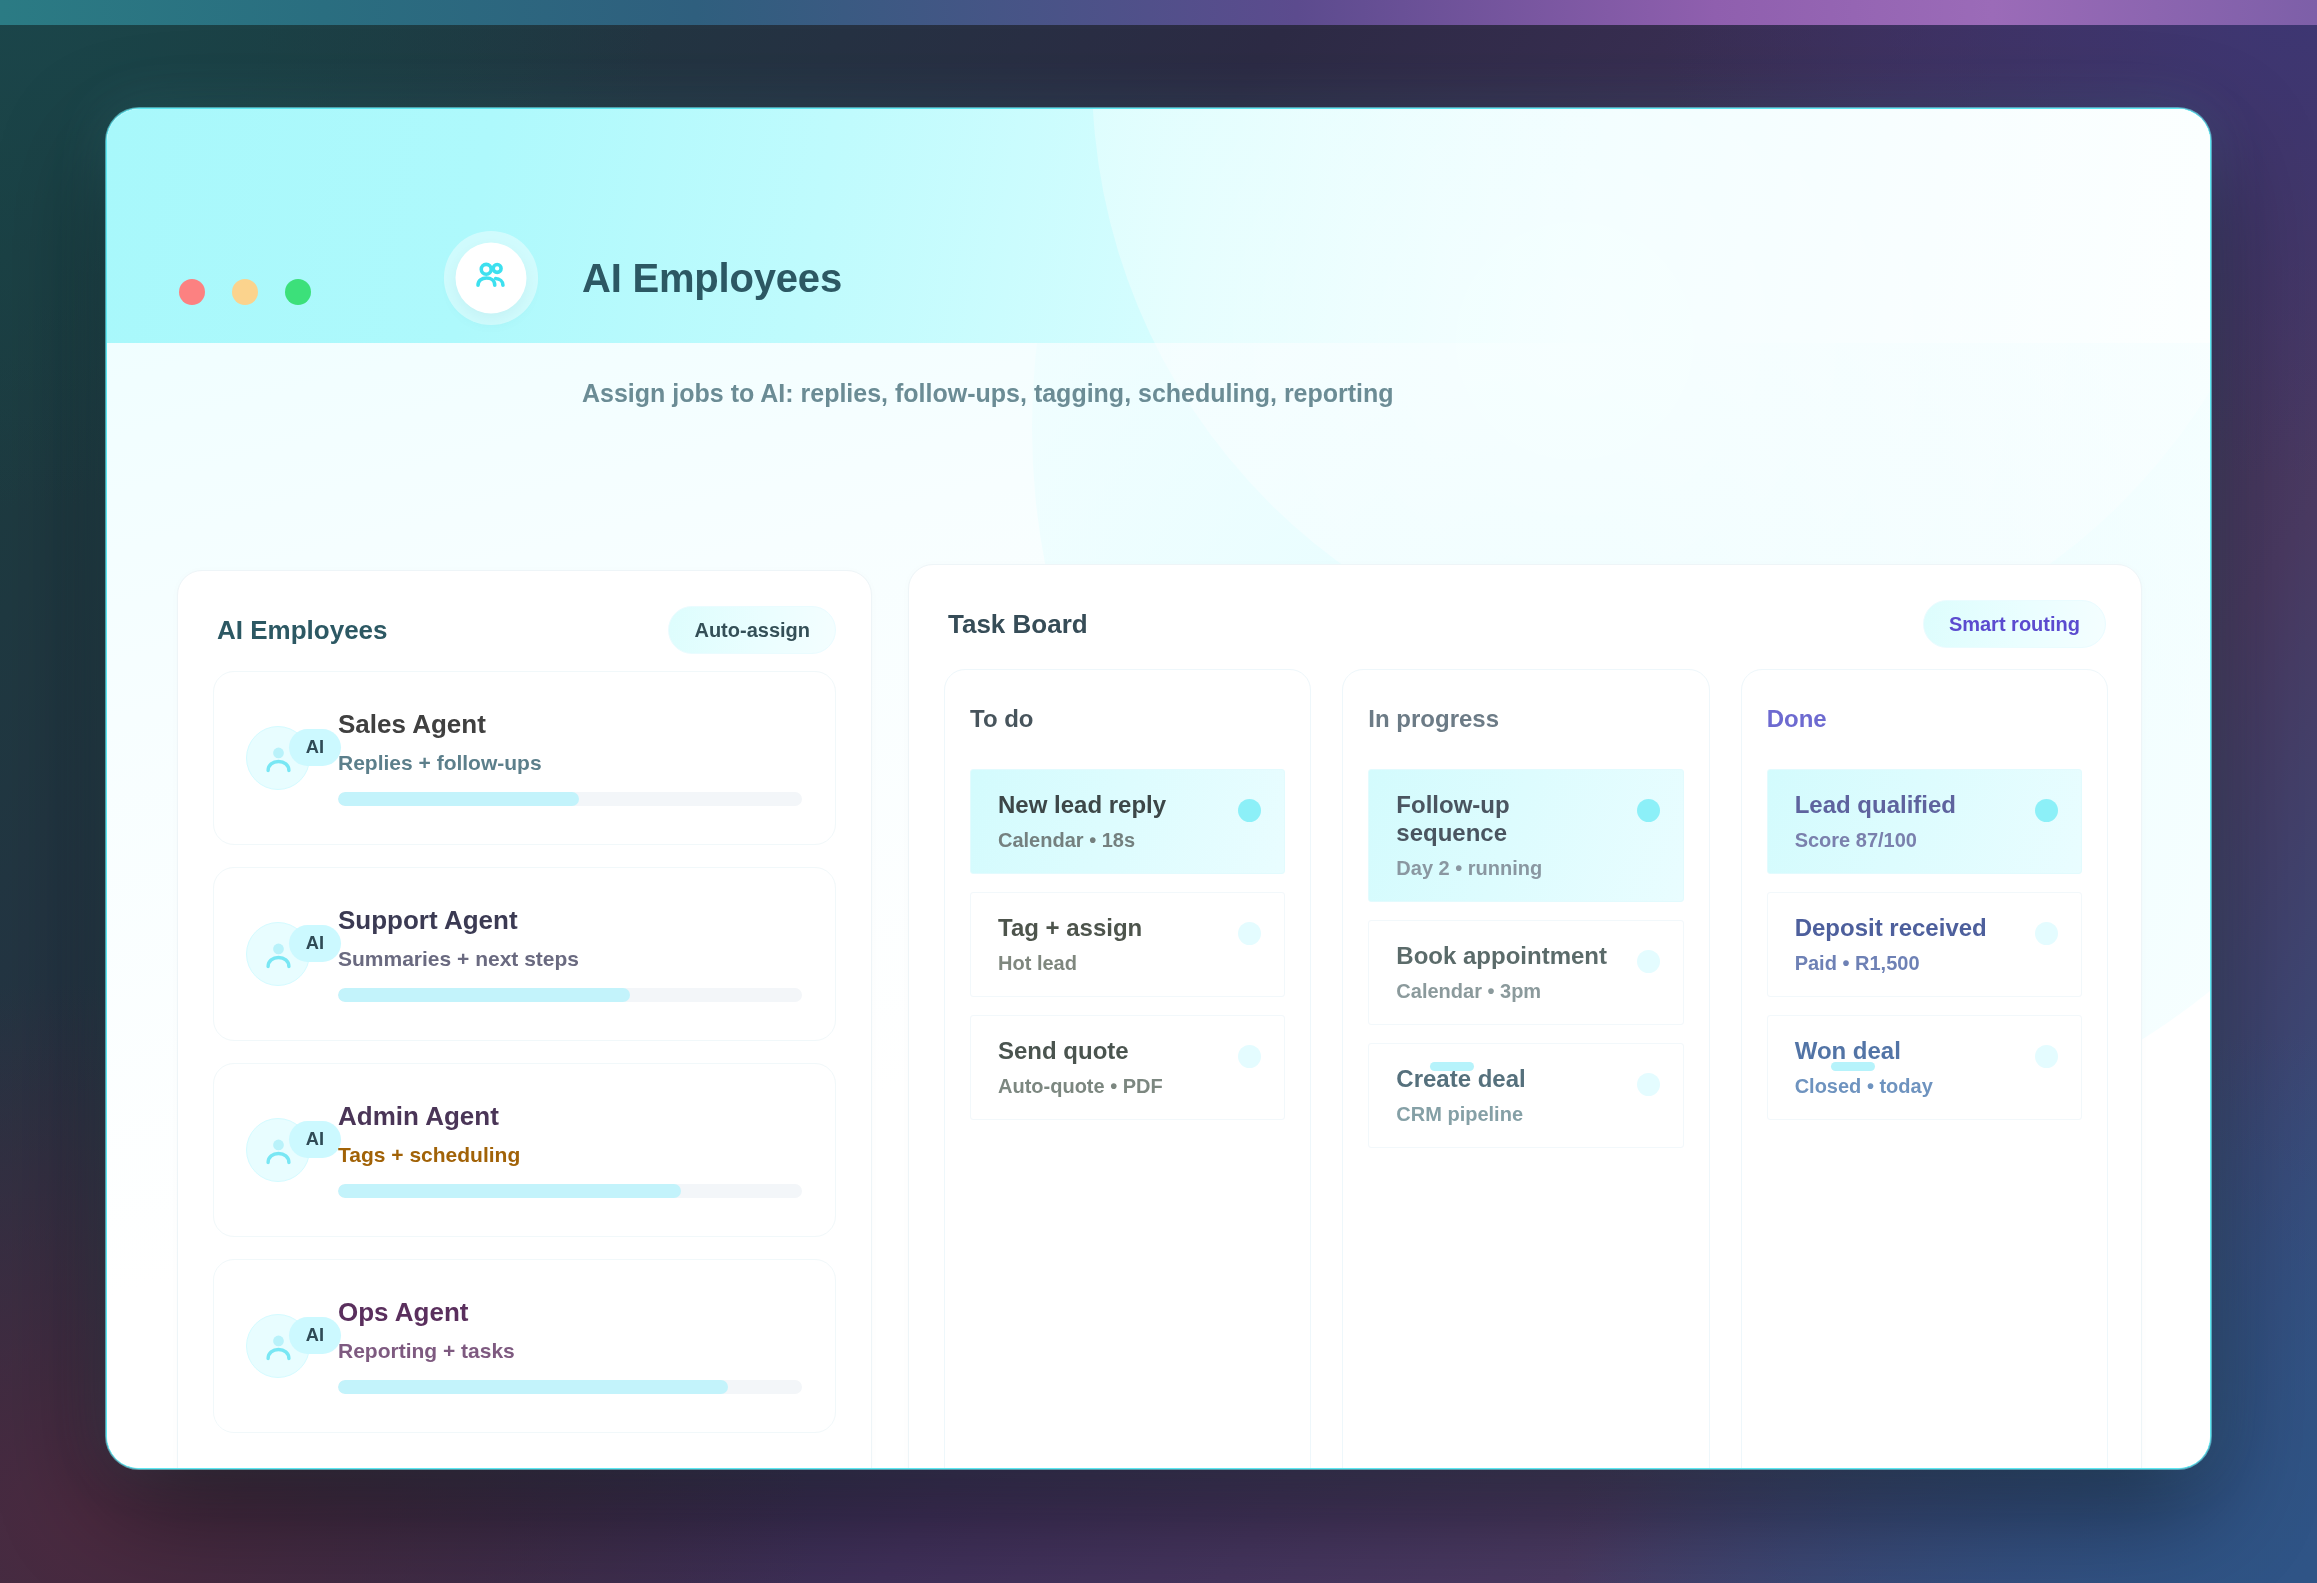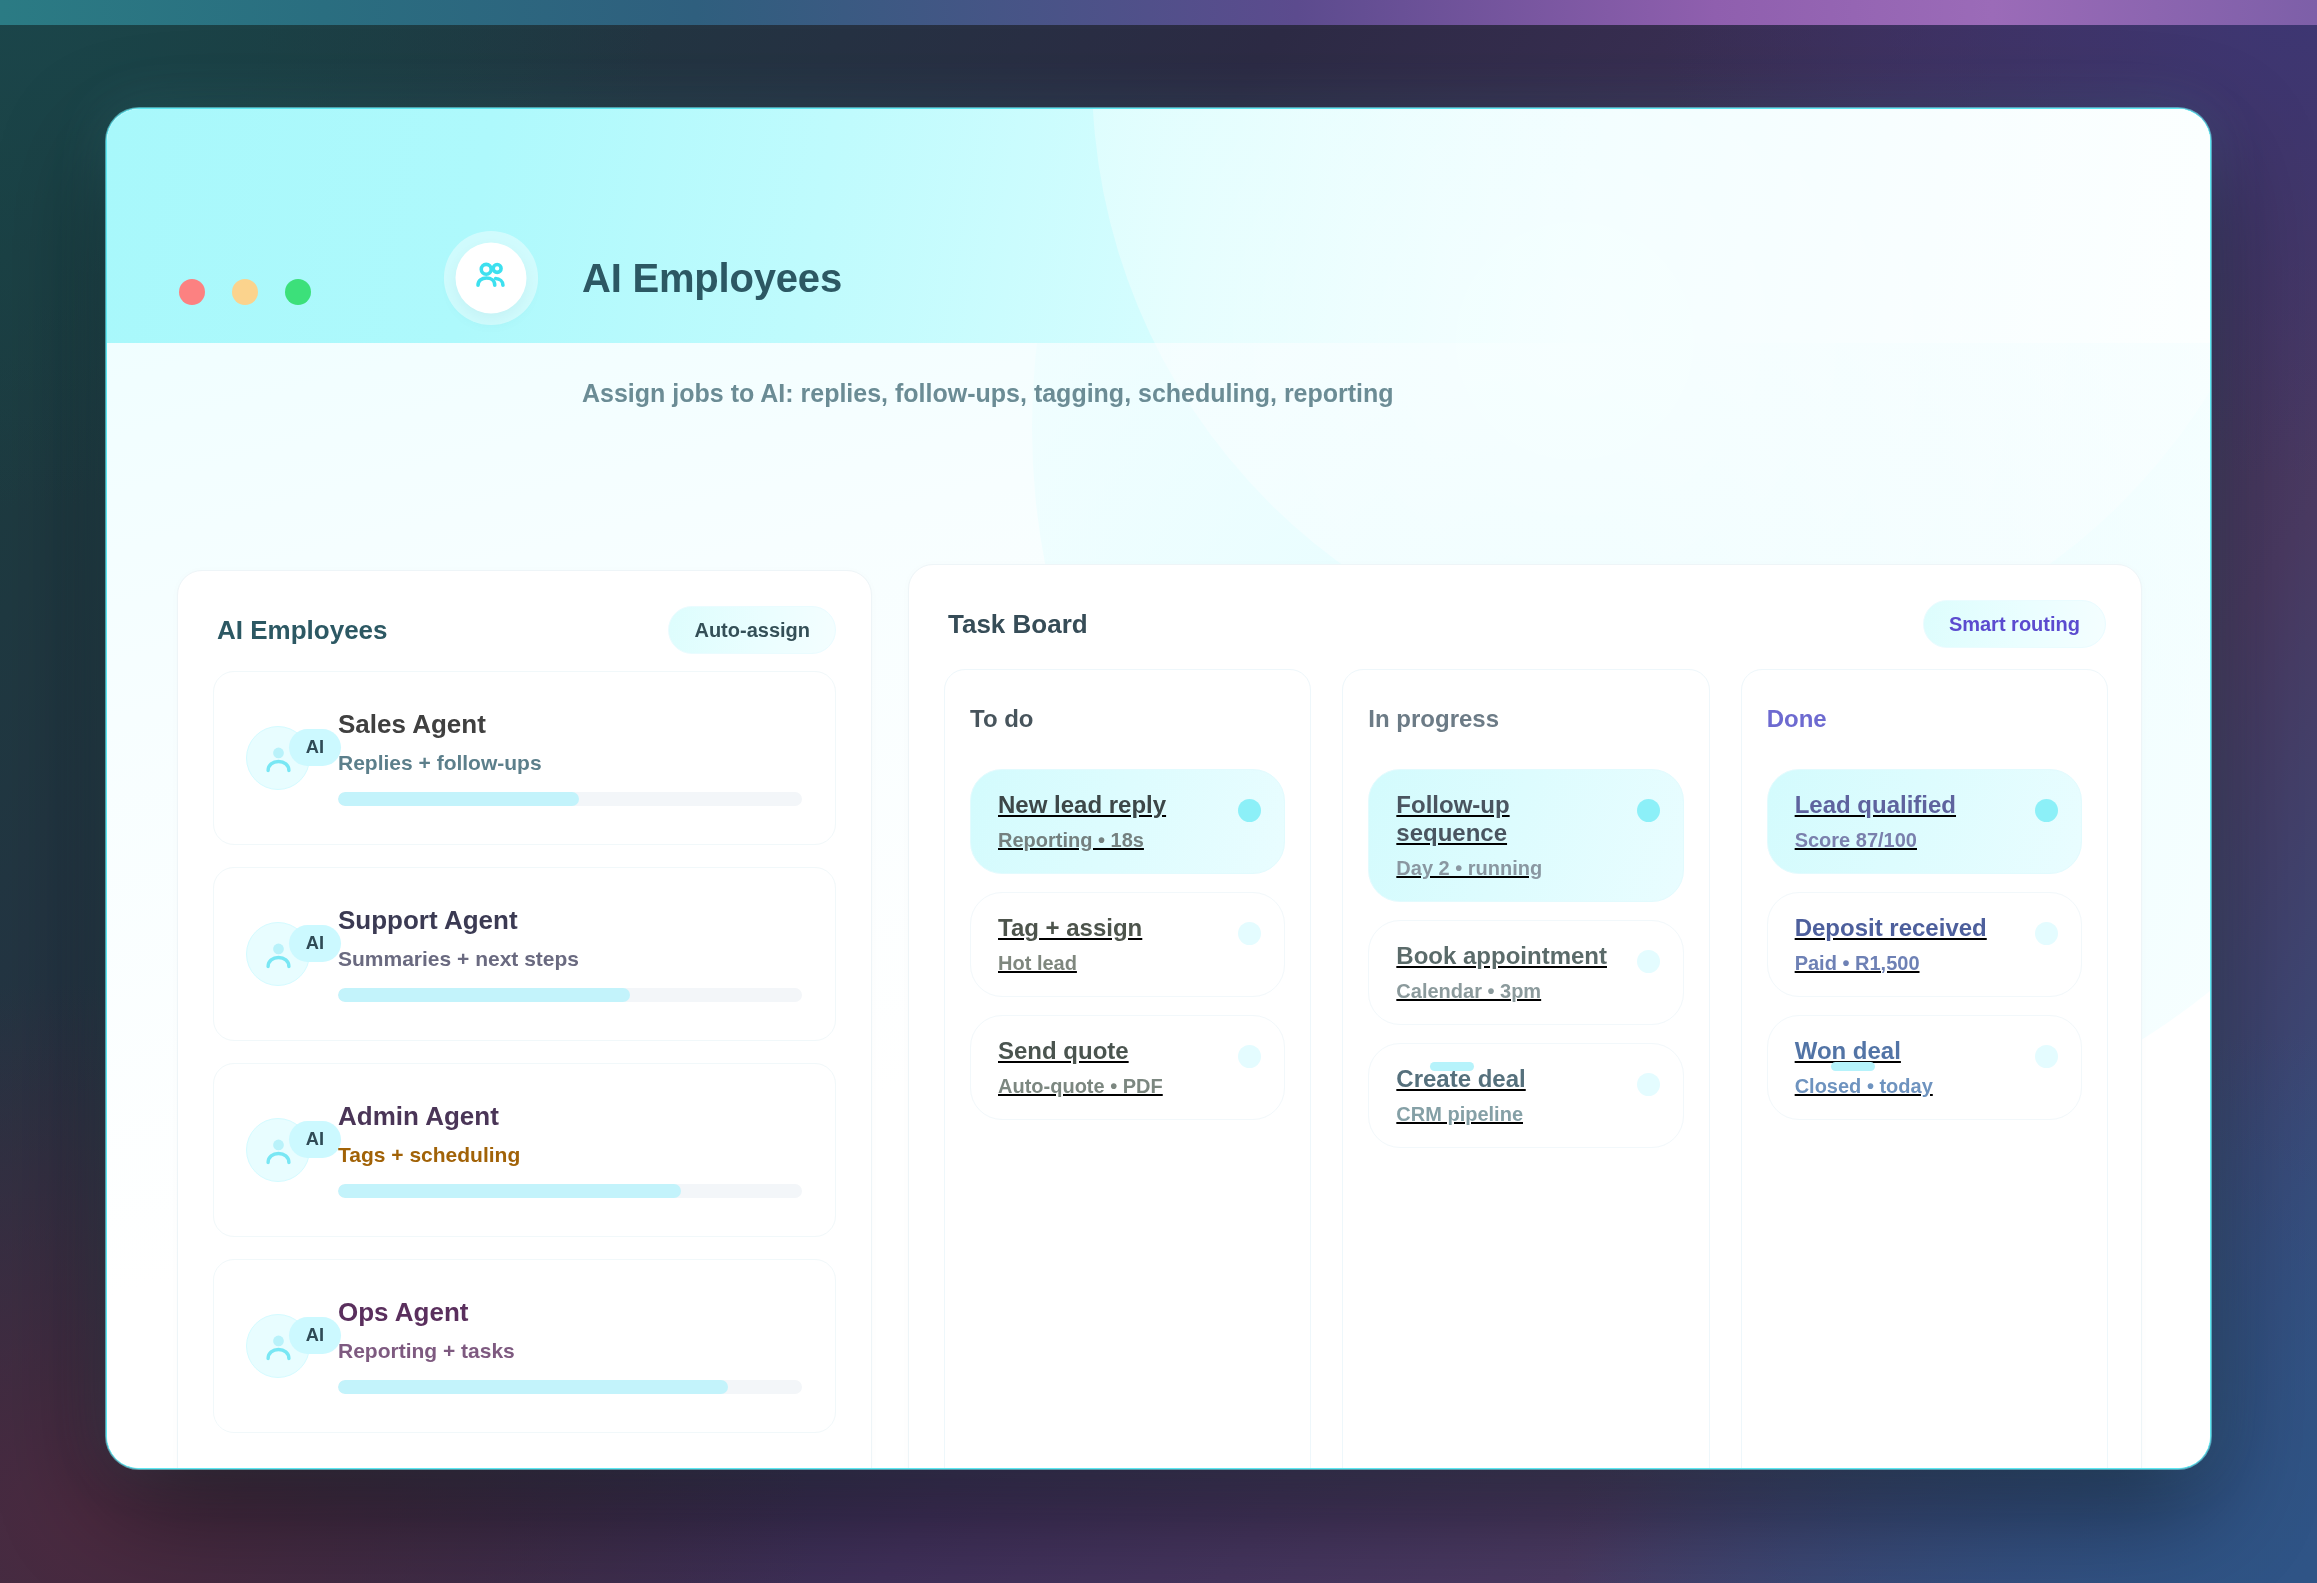--- a/index.html
+++ b/index.html
@@ -193,26 +193,25 @@
     flex: 1;
     border: 1.9px solid #eef7fb;
     border-radius: 21px;
     background: #ffffff;
     padding: 35px 25px 0 25px;
   }
   .col-title { font-size: 24px; font-weight: bold; margin-bottom: 36px; }
 
   .task-card {
     position: relative;
-    border-radius: 32px;
+    border-radius: 3px;
     border: 1.9px solid #f2f8fb;
     background: #ffffff;
     padding: 21px 60px 21px 27px;
     margin-bottom: 18.3px;
-    text-decoration: underline;
   }
   .task-card.active {
     background: linear-gradient(110deg, #d3fbfd 0%, #ddfcfe 45%, #e9fdff 100%);
     border-color: #e2fbfe;
   }
   .task-title { font-size: 24px; font-weight: bold; margin-bottom: 9.7px; }
   .task-meta  { font-size: 20px; font-weight: bold; }
   .task-dot {
     position: absolute; right: 23px; top: 29px;
     width: 23px; height: 23px; border-radius: 50%;
@@ -352,21 +351,21 @@
         <div class="panel-head">
           <div class="panel-title">Task Board</div>
           <div class="pill" id="pill-smart-routing">Smart routing</div>
         </div>
 
         <div id="board-columns">
             <div class="board-col">
               <div class="col-title" style="color:#47545c">To do</div>
       <div class="task-card active">
         <div class="task-title" style="color:#3d4748">New lead reply</div>
-        <div class="task-meta" style="color:#74807f">Reporting • 18s</div>
+        <div class="task-meta" style="color:#74807f">Calendar • 18s</div>
         <div class="task-dot"></div>
       </div>
       <div class="task-card">
         <div class="task-title" style="color:#4d544c">Tag + assign</div>
         <div class="task-meta" style="color:#7f877e">Hot lead</div>
         <div class="task-dot"></div>
       </div>
       <div class="task-card">
         <div class="task-title" style="color:#4a544f">Send quote</div>
         <div class="task-meta" style="color:#7c8780">Auto-quote • PDF</div>

